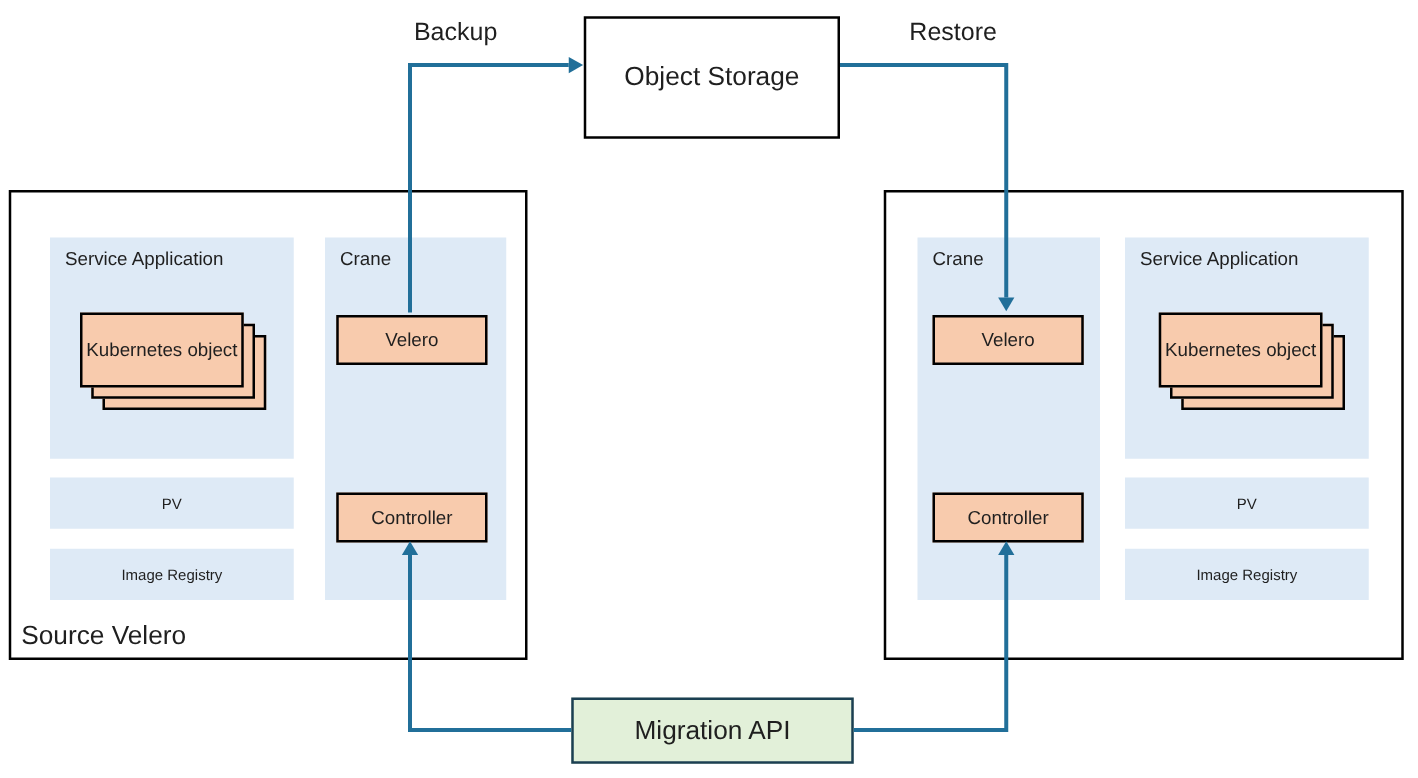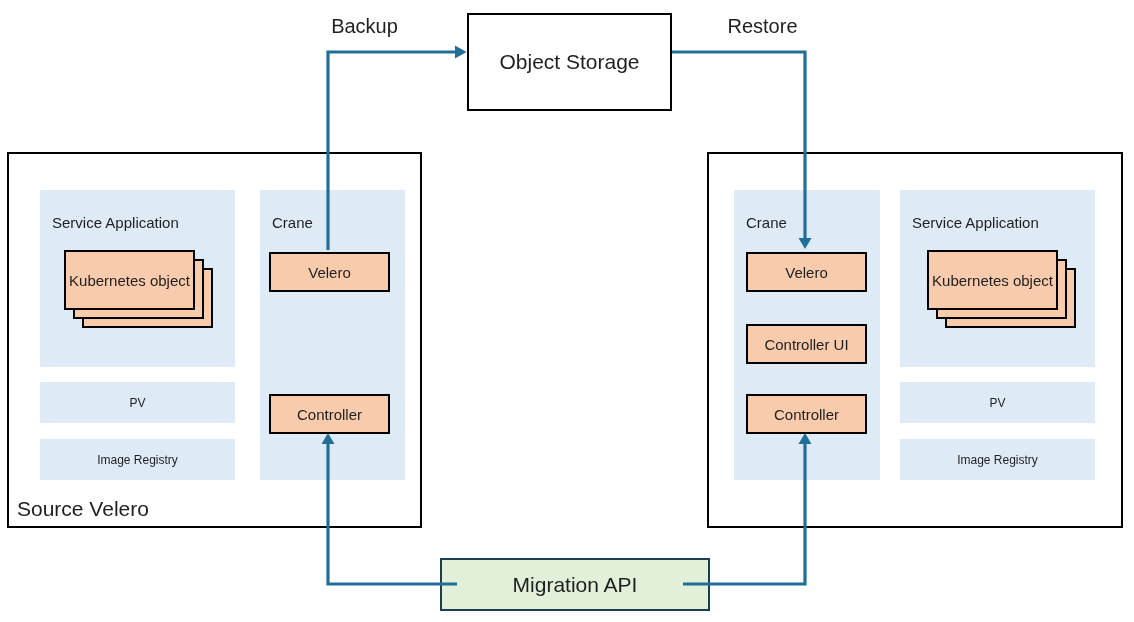--- a/index.html
+++ b/index.html
@@ -19,21 +19,21 @@
   }
   .abs{position:absolute;}
   .flow-label{font-size:20px;text-align:center;width:125px;}
   .big-box{
     display:flex;align-items:center;justify-content:center;
     font-size:21px;background:#ffffff;border:2.5px solid #000;
   }
   .cluster{border:2.5px solid #000;background:#ffffff;}
   .cluster-title{position:absolute;font-size:21px;bottom:5px;}
   .panel{background:var(--panel-blue);}
-  .panel-label{position:absolute;top:24px;left:12px;font-size:15px;}
+  .panel-label{position:absolute;top:9px;left:12px;font-size:15px;}
   .small-box{
     position:absolute;width:121px;height:40px;
     display:flex;align-items:center;justify-content:center;
     background:var(--box-orange);border:2px solid #000;font-size:15px;
   }
   .strip{
     position:absolute;display:flex;align-items:center;justify-content:center;
     font-size:12px;background:var(--panel-blue);
   }
   .stack{position:absolute;width:149px;height:78px;}
@@ -87,40 +87,39 @@
     </div>
 
     <div class="cluster-title" style="left:8px;">Source Velero</div>
   </div>
 
   <div class="abs cluster" style="left:707px;top:152px;width:416px;height:376px;">
 
     <div class="abs panel" style="left:25px;top:36px;width:146px;height:290px;">
       <div class="panel-label">Crane</div>
       <div class="small-box" style="left:12px;top:62px;">Velero</div>
-      <div class="small-box" style="left:12px;top:134px;">Controller UI</div>
       <div class="small-box" style="left:12px;top:204px;">Controller</div>
     </div>
 
     <div class="abs panel" style="left:191px;top:36px;width:195px;height:177px;">
       <div class="panel-label">Service Application</div>
       <div class="stack" style="left:27px;top:60px;">
         <div class="sheet" style="left:18px;top:18px;"></div>
         <div class="sheet" style="left:9px;top:9px;"></div>
         <div class="sheet front" style="left:0;top:0;">Kubernetes object</div>
       </div>
     </div>
 
     <div class="strip" style="left:191px;top:228px;width:195px;height:41px;">PV</div>
 
     <div class="strip" style="left:191px;top:285px;width:195px;height:41px;">Image Registry</div>
 
   </div>
 
-  <div class="abs migration-box" style="left:440px;top:558px;width:270px;height:53px;">
+  <div class="abs migration-box" style="left:457px;top:558px;width:226px;height:53px;">
     <span>Migration API</span>
   </div>
 
   <svg class="wires" width="1134" height="622" viewBox="0 0 1134 622">
     <g>
       <polyline points="328,250 328,52 455,52"></polyline>
       <polygon points="455,45.5 466.5,52 455,58.5"></polygon>
     </g>
     <g>
       <polyline points="672,52 805,52 805,238"></polyline>

